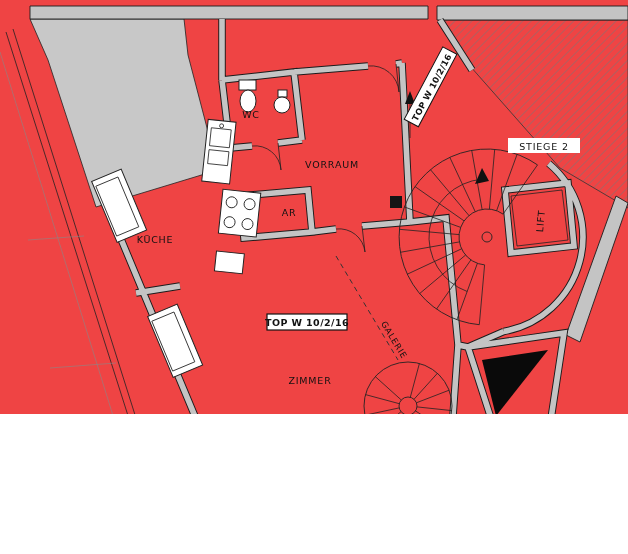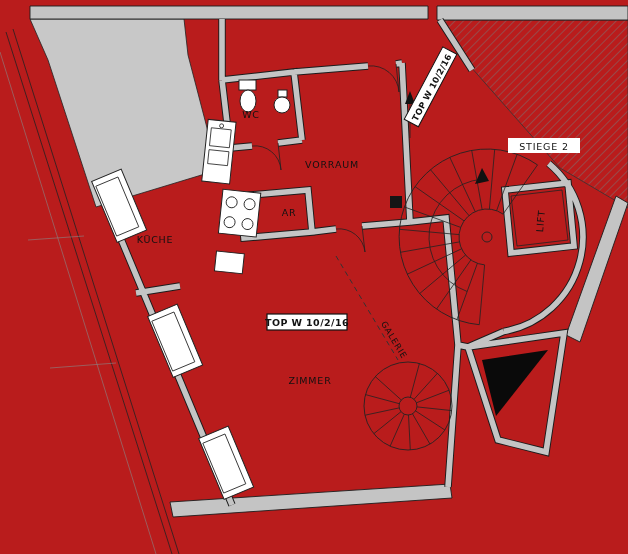--- a/index.html
+++ b/index.html
@@ -1,16 +1,16 @@
 <!DOCTYPE html>
 <html><head>
 <meta charset="utf-8">
 <style>
   html,body{margin:0;padding:0;background:#fff;}
-  .sheet{width:628px;height:554px;position:relative;background:#b91c1c;overflow:hidden;
+  .sheet{width:628px;height:414px;position:relative;background:#ef4444;overflow:hidden;
          font-family:"DejaVu Sans", sans-serif;}
   svg{display:block;}
   
   .wo{fill:none;stroke:#1c1c1c;stroke-width:7.5;stroke-linejoin:miter;}
   .wi{fill:none;stroke:#c4c4c4;stroke-width:5.6;stroke-linejoin:miter;}
   .tl{fill:none;stroke:#222;stroke-width:0.9;}
   .tl2{fill:none;stroke:#222;stroke-width:0.8;}
   .faint{fill:none;stroke:#888;stroke-width:0.6;}
   .dashed{fill:none;stroke:#333;stroke-width:1;stroke-dasharray:5 4;}
   .fix{fill:#fff;stroke:#222;stroke-width:1;}

